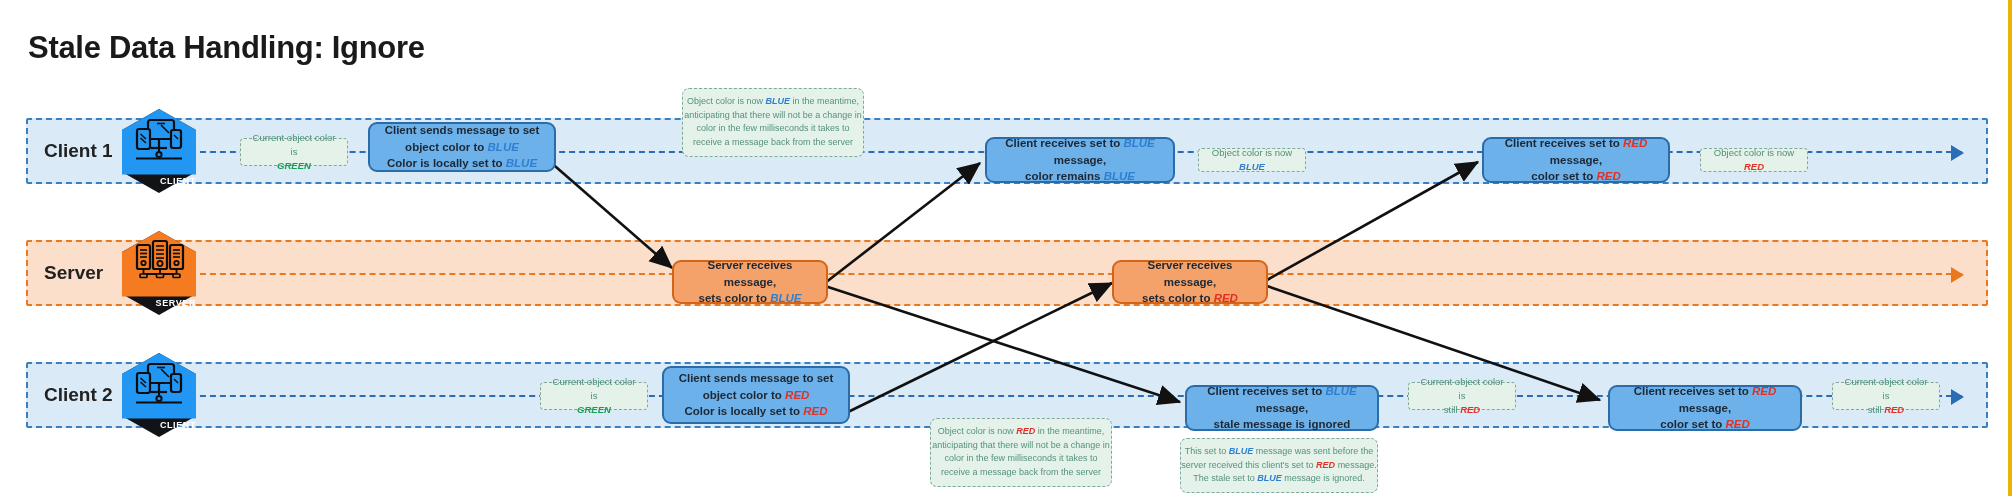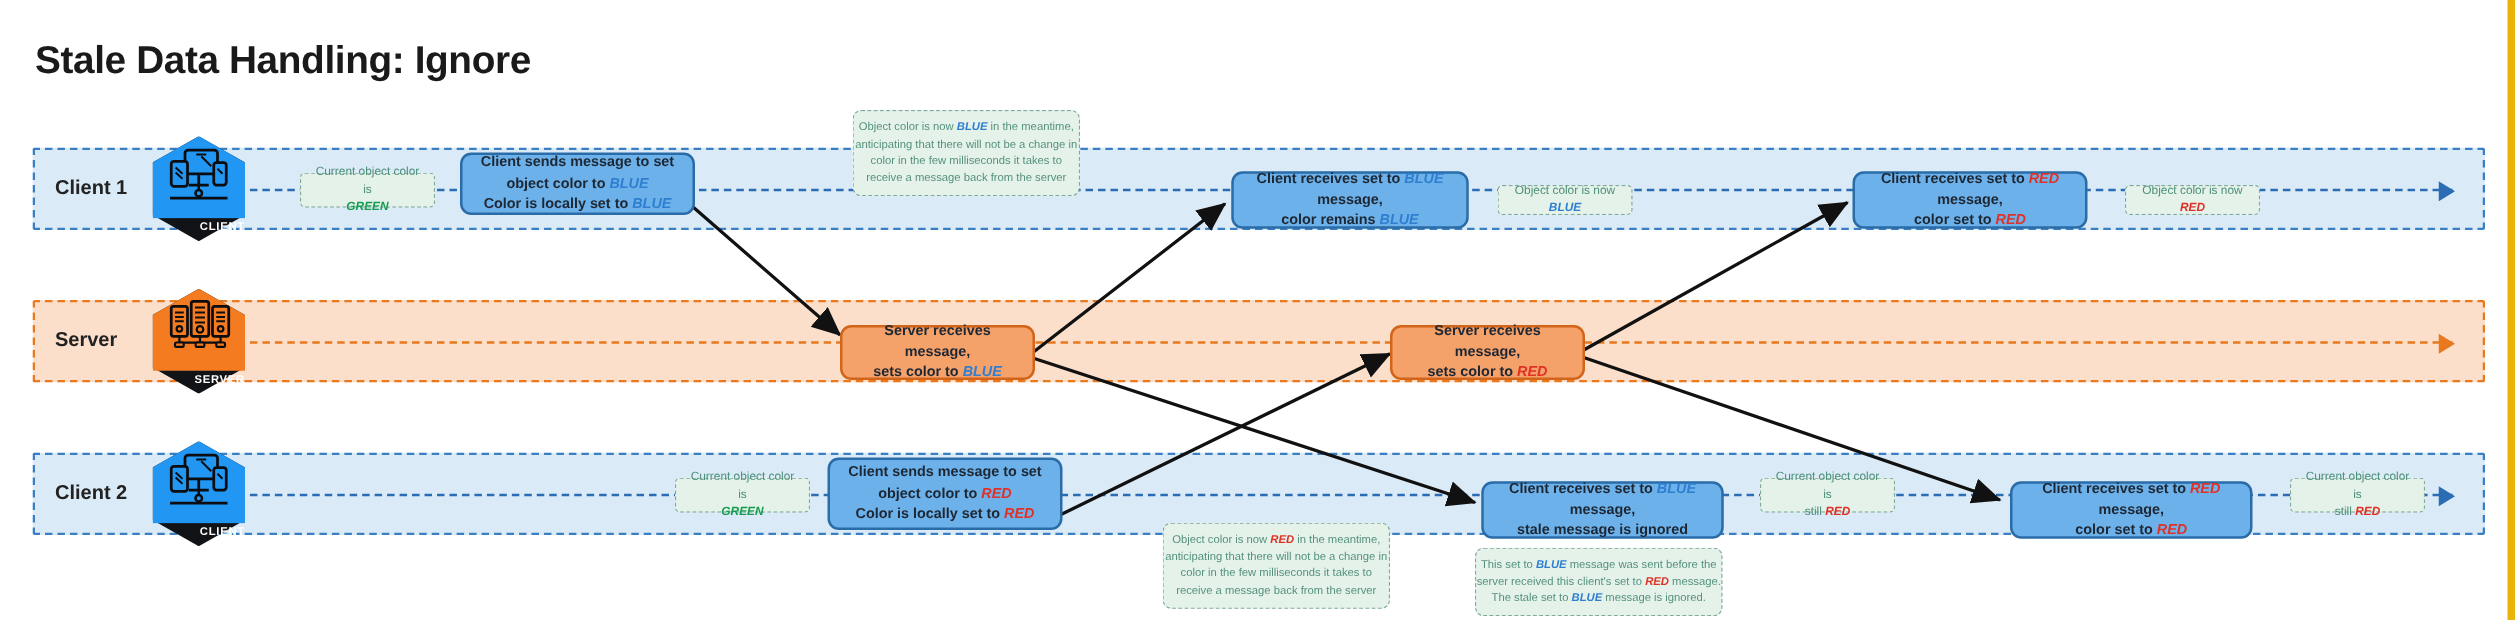--- a/index.html
+++ b/index.html
@@ -7,21 +7,21 @@
     margin: 0; padding: 0;
     background: #ffffff;
     font-family: "Liberation Sans", sans-serif;
   }
   #page {
     position: relative;
     width: 2012px;
     height: 496px;
     background: #ffffff;
     overflow: hidden;
-    border-right: 6px solid #eab308;
+    border-right: 4px solid #eab308;
   }
   #page-title {
     position: absolute;
     left: 28px; top: 30px;
     font-size: 31px;
     font-weight: bold;
     color: #1a1a1a;
     letter-spacing: -0.3px;
   }
 
@@ -42,21 +42,21 @@
   .lane-server .lane-band { background: #fbdfcb; border-color: #e8791e; }
 
   #lane-client1 { top: 118px; height: 66px; }
   #lane-server  { top: 240px; height: 66px; border-radius: 27px; }
   #lane-client2 { top: 362px; height: 66px; }
 
   .lane-label {
     position: absolute;
     left: 18px; top: 50%;
     transform: translateY(-50%);
-    font-size: 16px;
+    font-size: 19px;
     font-weight: bold;
     color: #222;
     z-index: 6;
   }
 
   
   .lifeline {
     position: absolute;
     left: 144px; right: 26px;
     top: 50%;

